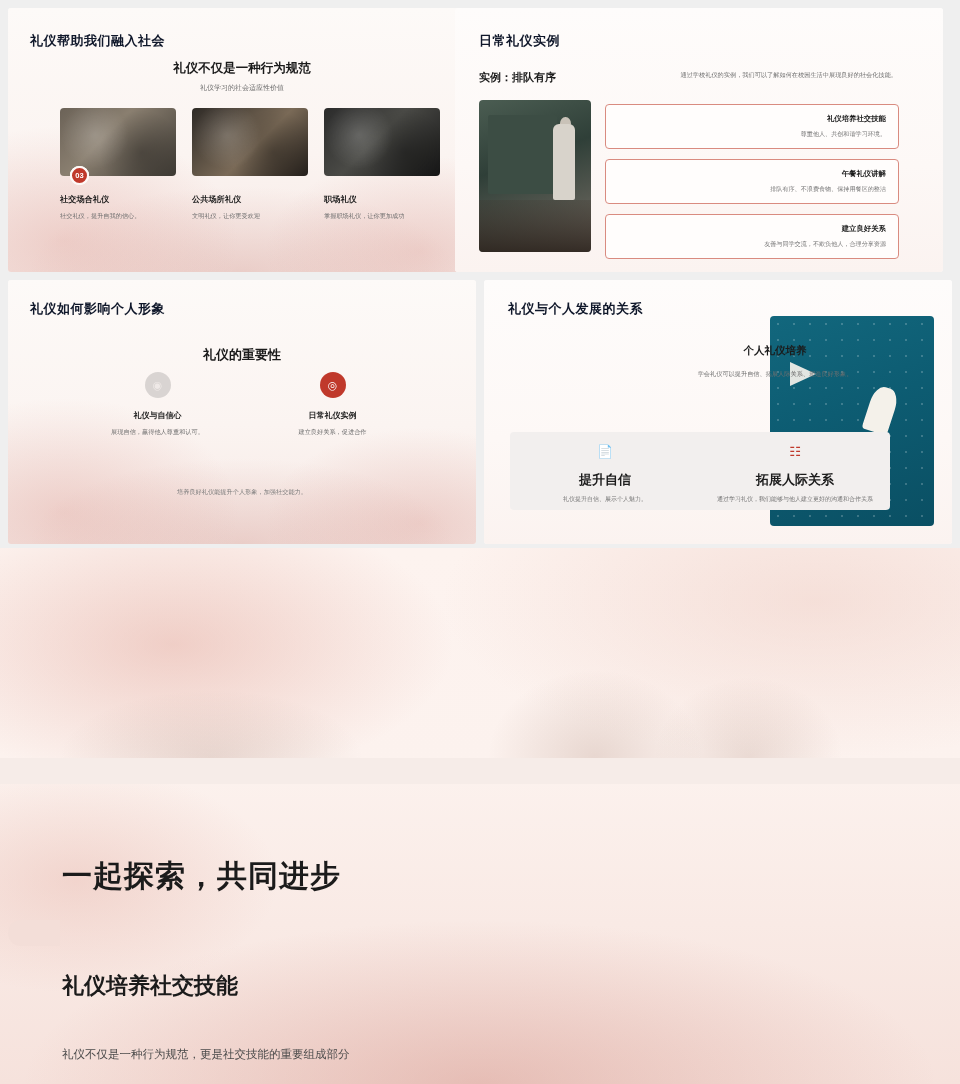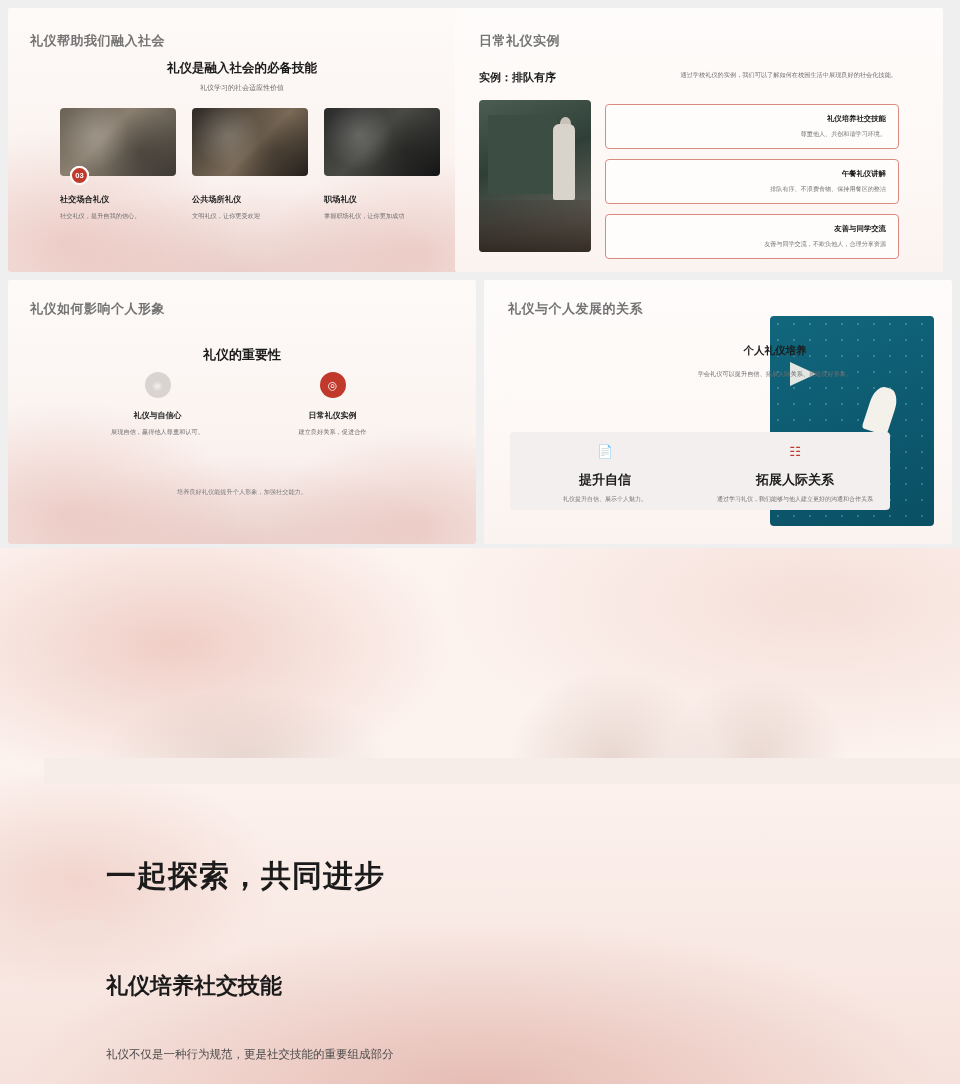--- a/index.html
+++ b/index.html
@@ -13,21 +13,21 @@
 
   
   .slide {
     position: absolute;
     background: #fbf6f3;
     overflow: hidden;
   }
   .slide-title {
     font-size: 13px;
     font-weight: bold;
-    color: #737373;
+    color: #0f172a;
     letter-spacing: .5px;
   }
 
   
   .wash::before {
     content:"";
     position:absolute; inset:0;
     background:
       radial-gradient(ellipse 60% 70% at 12% 88%, rgba(214,138,128,.30), rgba(214,138,128,0) 62%),
       radial-gradient(ellipse 55% 60% at 88% 92%, rgba(205,120,110,.24), rgba(205,120,110,0) 60%),
@@ -136,21 +136,21 @@
     position:absolute; left:26px; top:152px; width:380px; height:78px;
     background:#f2efee; border-radius:4px;
   }
   .s4-cols { position:absolute; left:26px; top:160px; width:380px; display:flex; }
   .s4-col { flex:1; text-align:center; padding:0 14px; }
   .s4-col .icn { width:22px; height:22px; margin:0 auto 9px; color:#c0392b; font-size:13px; display:flex; align-items:center; justify-content:center; }
   .s4-col h4 { font-size:13px; font-weight:bold; color:#1c1c1c; }
   .s4-col p { font-size:6px; color:#757575; margin-top:6px; line-height:1.55; }
 
   
-  #slide5 { left:0; top:548px; width:960px; height:536px; background:#fdf7f4; overflow:hidden;padding-left:44px; }
+  #slide5 { left:0; top:548px; width:960px; height:536px; background:#fdf7f4; overflow:hidden; }
   #slide5::before {
     content:""; position:absolute; inset:0; z-index:0;
     background:
       radial-gradient(ellipse 45% 40% at 18% 18%, rgba(224,162,150,.45), rgba(224,162,150,0) 65%),
       radial-gradient(ellipse 60% 45% at 85% 10%, rgba(236,200,190,.45), rgba(236,200,190,0) 65%),
       radial-gradient(ellipse 70% 45% at 50% 100%, rgba(200,120,108,.35), rgba(200,120,108,0) 68%),
       radial-gradient(ellipse 30% 30% at 8% 62%, rgba(226,168,156,.35), rgba(226,168,156,0) 70%),
       linear-gradient(180deg,#fdf3ef 0%, #fcf2ee 40%, #f6e2dc 100%);
   }
   #slide5 > * { position:relative; z-index:1; }
@@ -173,21 +173,21 @@
 </style>
 </head>
 <body>
 
 <div class="deck">
 
   <section class="slide wash" id="slide1">
     <div class="slide-title">礼仪帮助我们融入社会</div>
 
     <div class="s1-head">
-      <h2>礼仪是融入社会的必备技能</h2>
+      <h2>礼仪不仅是一种行为规范</h2>
       <p>礼仪学习的社会适应性价值</p>
     </div>
 
     <div class="s1-cards">
       <div class="s1-card">
         <div class="s1-photo ph1">
             <div class="ph-sub"></div>
           </div>
         <div class="s1-badge">01</div>
         <h3>社交场合礼仪</h3>
@@ -227,21 +227,21 @@
     <div class="s2-items">
       <div class="s2-item">
         <h4>礼仪培养社交技能</h4>
         <p>尊重他人、共创和谐学习环境。</p>
       </div>
       <div class="s2-item">
         <h4>午餐礼仪讲解</h4>
         <p>排队有序、不浪费食物、保持用餐区的整洁</p>
       </div>
       <div class="s2-item">
-        <h4>友善与同学交流</h4>
+        <h4>建立良好关系</h4>
         <p>友善与同学交流，不欺负他人，合理分享资源</p>
       </div>
     </div>
   </section>
 
   <section class="slide wash" id="slide3">
     <div class="slide-title">礼仪如何影响个人形象</div>
     <div class="s3-h">礼仪的重要性</div>
 
     <div class="s3-cols">

